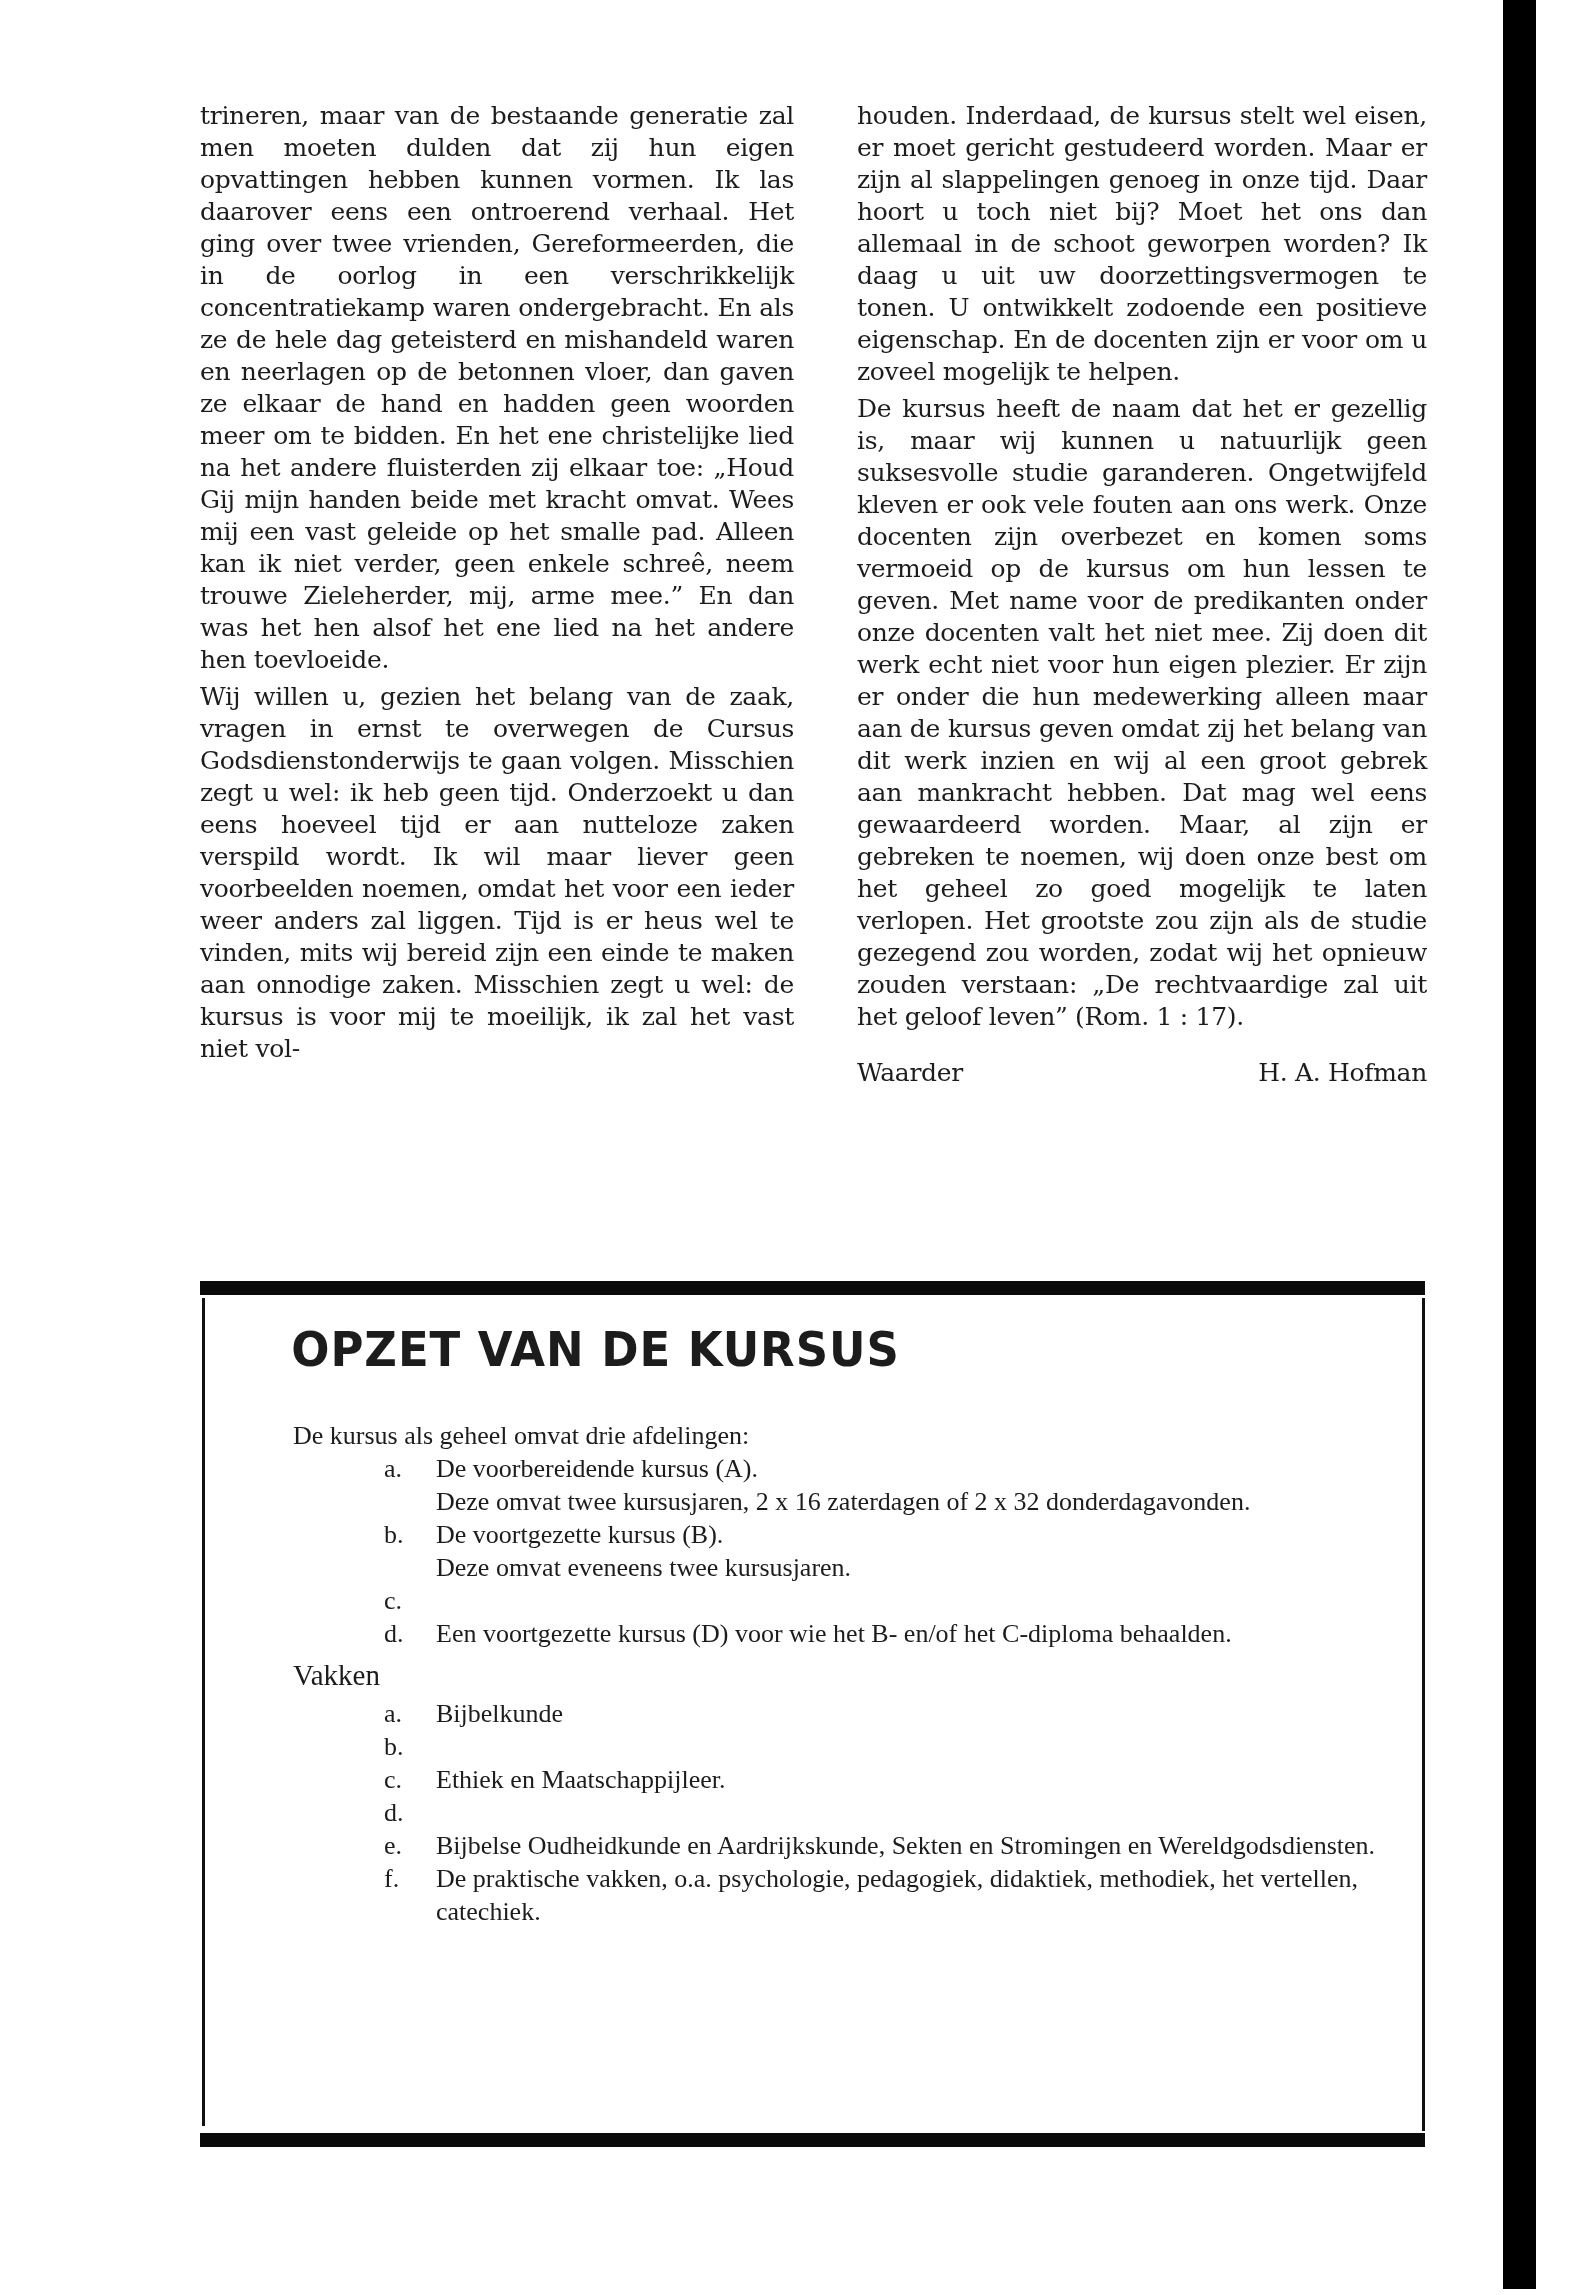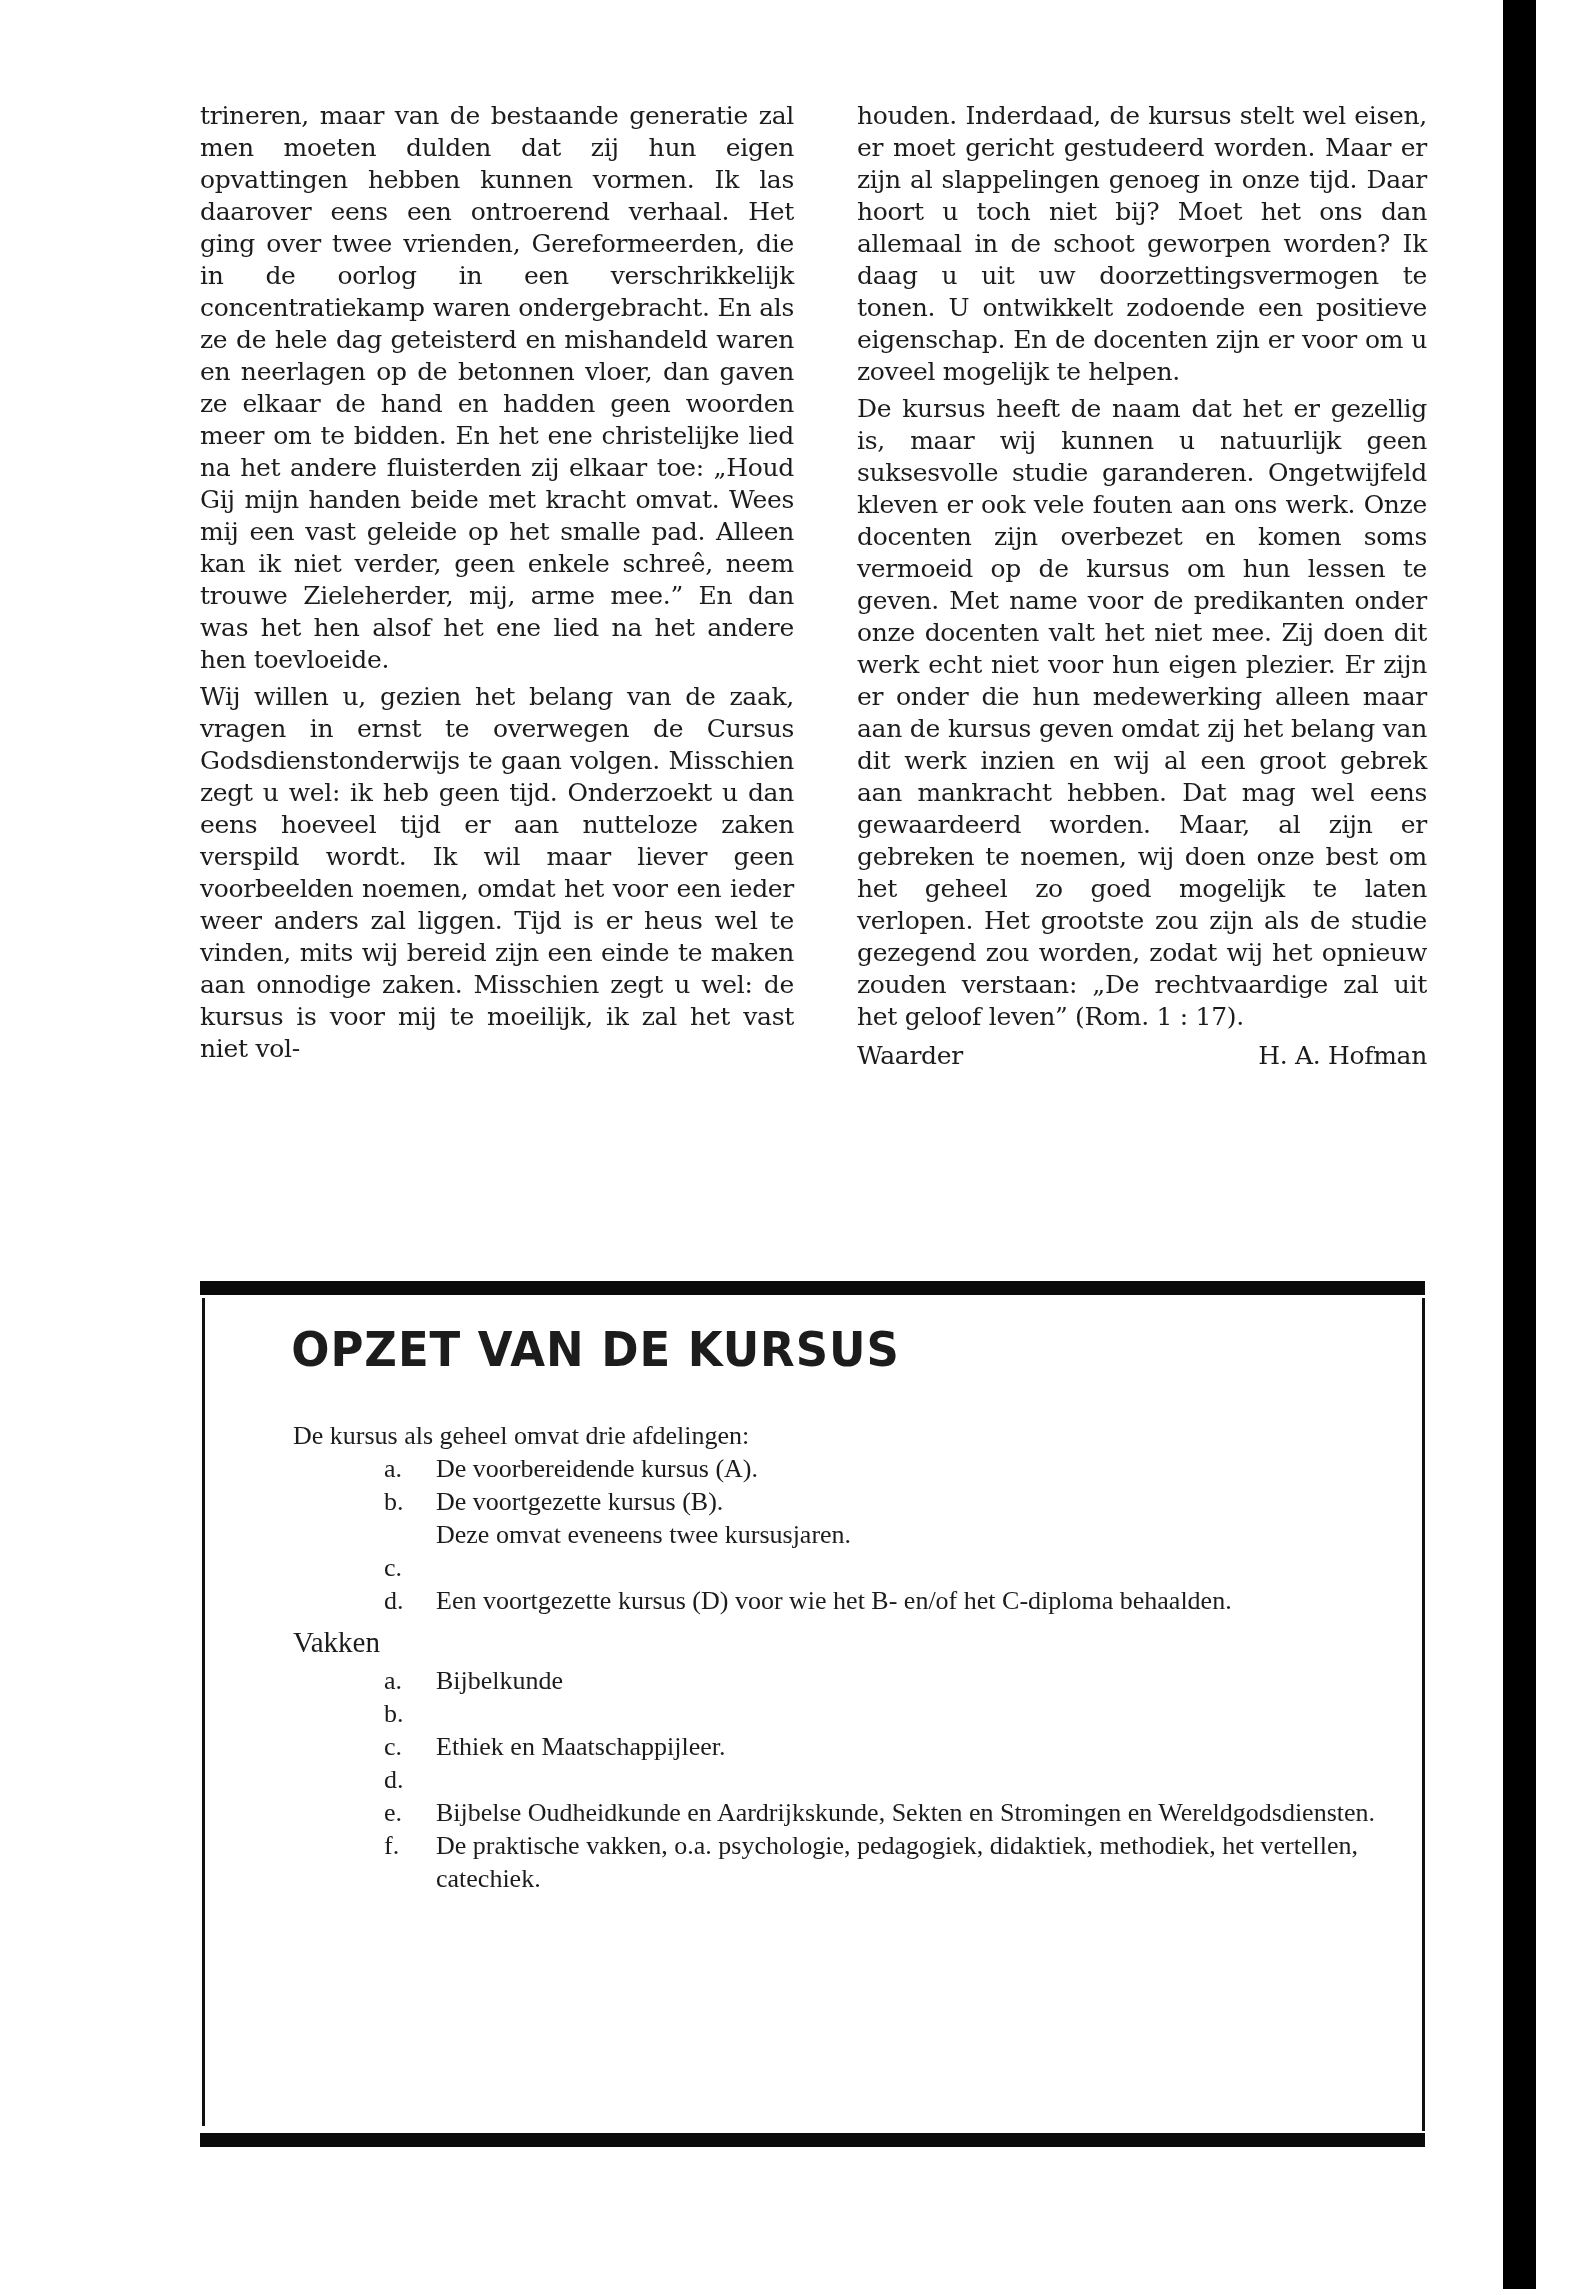--- a/index.html
+++ b/index.html
@@ -15,21 +15,21 @@
     .col {
       position: absolute; top: 100px;
       font-size: 25px; line-height: 32px;
       text-align: justify; letter-spacing: -0.3px;
     }
     .col.left { left: 200px; width: 594px; }
     .col.right { left: 857px; width: 570px; }
     .col p { margin: 0; }
     .col p + p { margin-top: 5.2px; }
     .signature {
-      display: flex; justify-content: space-between; margin-top: 7px;
+      display: flex; justify-content: space-between; margin-top: 24px;
     }
     .box {
       position: absolute; left: 200px; top: 1265px; width: 1225px; height: 866px; margin-top: 16px;
     }
     .box .top-rule, .box .bottom-rule {
       position: absolute; left: 0; width: 1225px; height: 14px; background: #0a0a0a;
     }
     .box .top-rule { top: 0; }
     .box .bottom-rule { bottom: 0; }
     .box .left-rule, .box .right-rule {
@@ -85,20 +85,21 @@
 
   <div class="box-inner">
     <div class="box-title">OPZET VAN DE KURSUS</div>
     <p class="intro">De kursus als geheel omvat drie afdelingen:</p>
 
     <ul class="list">
       <li>
         <span class="marker">a.</span>
         <span class="txt">
           <span>De voorbereidende kursus (A).</span>
+          <span>Deze omvat twee kursusjaren, 2 x 16 zaterdagen of 2 x 32 donderdagavonden.</span>
         </span>
       </li>
       <li>
         <span class="marker">b.</span>
         <span class="txt">
           <span>De voortgezette kursus (B).</span>
           <span>Deze omvat eveneens twee kursusjaren.</span>
         </span>
       </li>
       <li>

